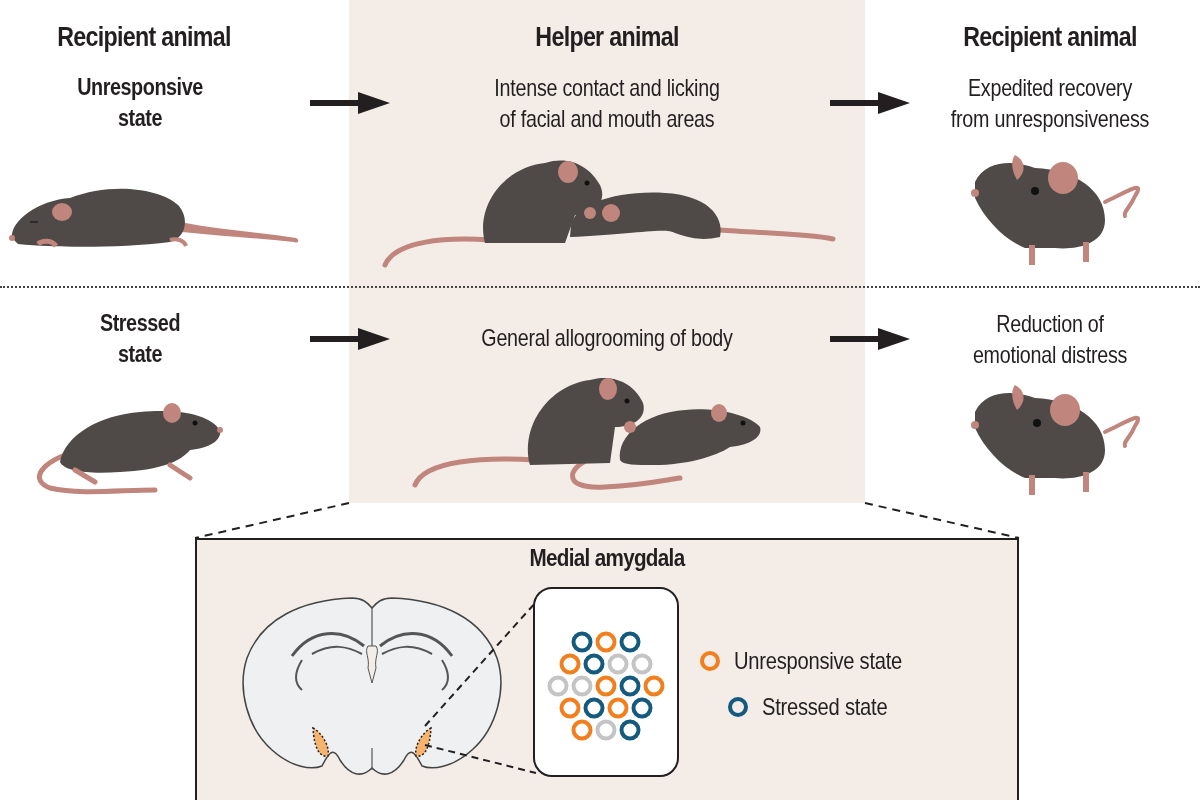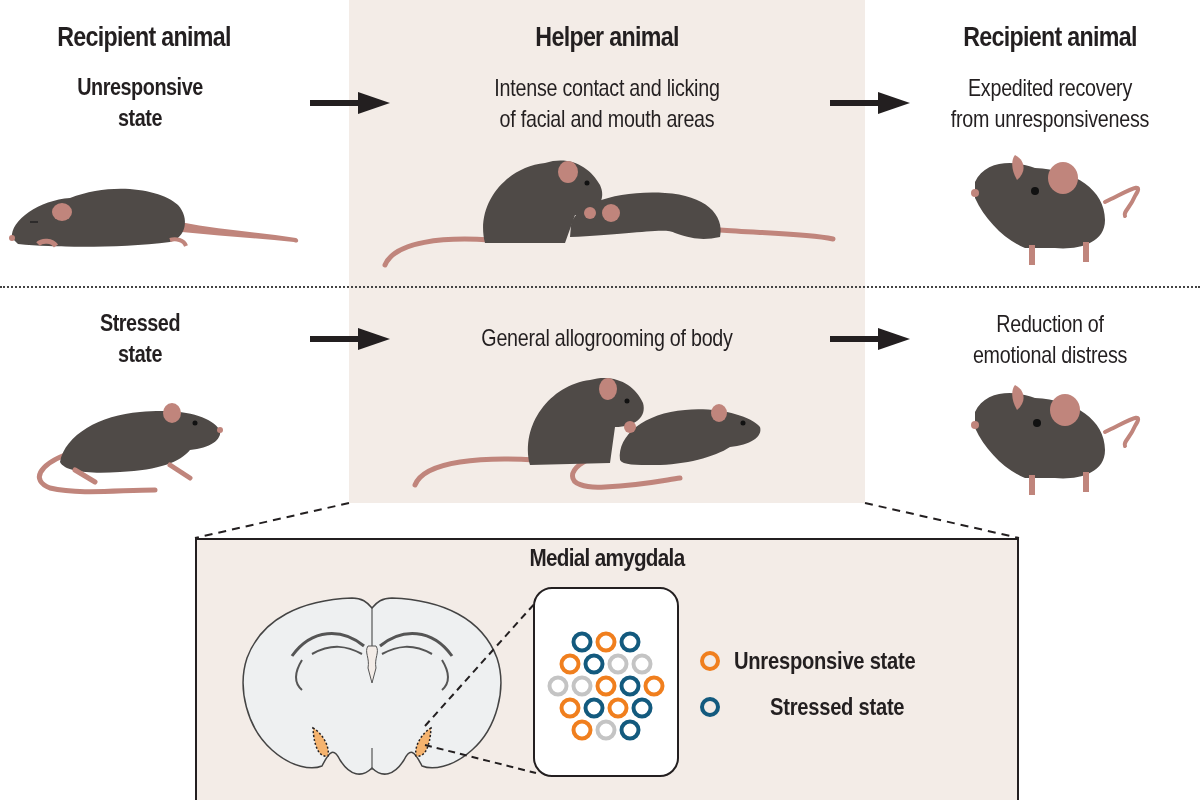--- a/index.html
+++ b/index.html
@@ -6,21 +6,21 @@
   body { width:1200px; height:800px; position:relative; overflow:hidden; background:#ffffff;
          font-family:"Liberation Sans", "DejaVu Sans", sans-serif; color:#231f20; }
   .abs { position:absolute; }
   .shade { position:absolute; left:349px; top:0; width:516px; height:503px; background:#f3ece7; }
   .hdr { position:absolute; font-weight:bold; font-size:27px; letter-spacing:-0.8px; transform:scaleX(0.86); transform-origin:center top; white-space:nowrap; text-align:center; }
   .state { position:absolute; font-weight:bold; font-size:23px; letter-spacing:-0.5px; line-height:31px; text-align:center; transform:scaleX(0.86); transform-origin:center top; white-space:nowrap; }
   .desc { position:absolute; font-size:24px; line-height:31px; text-align:center; color:#231f20; transform:scaleX(0.82); transform-origin:center top; white-space:nowrap; letter-spacing:-0.3px; }
   .divider { position:absolute; left:0; top:286px; width:1200px; height:0; border-top:2px dotted #444; }
   .arrow { position:absolute; }
   .panel { position:absolute; left:195px; top:538px; width:824px; height:270px; background:#f3ece7; border:2px solid #231f20; box-sizing:border-box; }
-  .legend-item { position:absolute; display:flex; align-items:center;font-weight:bold; }
+  .legend-item { position:absolute; display:flex; align-items:center; }
   .legend-ring { width:12px; height:12px; border-radius:50%; border:4px solid; box-sizing:content-box; margin-right:14px; }
   .legend-label { font-size:24px; transform:scaleX(0.84); transform-origin:left center; white-space:nowrap; letter-spacing:-0.3px; }
 </style>
 </head>
 <body>
 
 <div class="shade"></div>
 
 <div class="hdr" style="left:0; width:288px; top:22px;">Recipient animal</div>
 <div class="hdr" style="left:349px; width:516px; top:22px;">Helper animal</div>
@@ -179,16 +179,16 @@
     <circle cx="110" cy="122" r="8.5" fill="none" stroke="#135a7e" stroke-width="4"></circle>
     <circle cx="50" cy="144" r="8.5" fill="none" stroke="#f07f1e" stroke-width="4"></circle>
     <circle cx="74" cy="144" r="8.5" fill="none" stroke="#c4c4c4" stroke-width="4"></circle>
     <circle cx="98" cy="144" r="8.5" fill="none" stroke="#135a7e" stroke-width="4"></circle>
   </svg>
 
 <div class="legend-item" style="left:700px; top:647px;">
   <span class="legend-ring" style="border-color:#f07f1e;"></span>
   <span class="legend-label">Unresponsive state</span>
 </div>
-<div class="legend-item" style="left:700px; top:693px;gap:36px;">
+<div class="legend-item" style="left:728px; top:693px;">
   <span class="legend-ring" style="border-color:#135a7e;"></span>
   <span class="legend-label">Stressed state</span>
 </div>
 
 </body></html>

